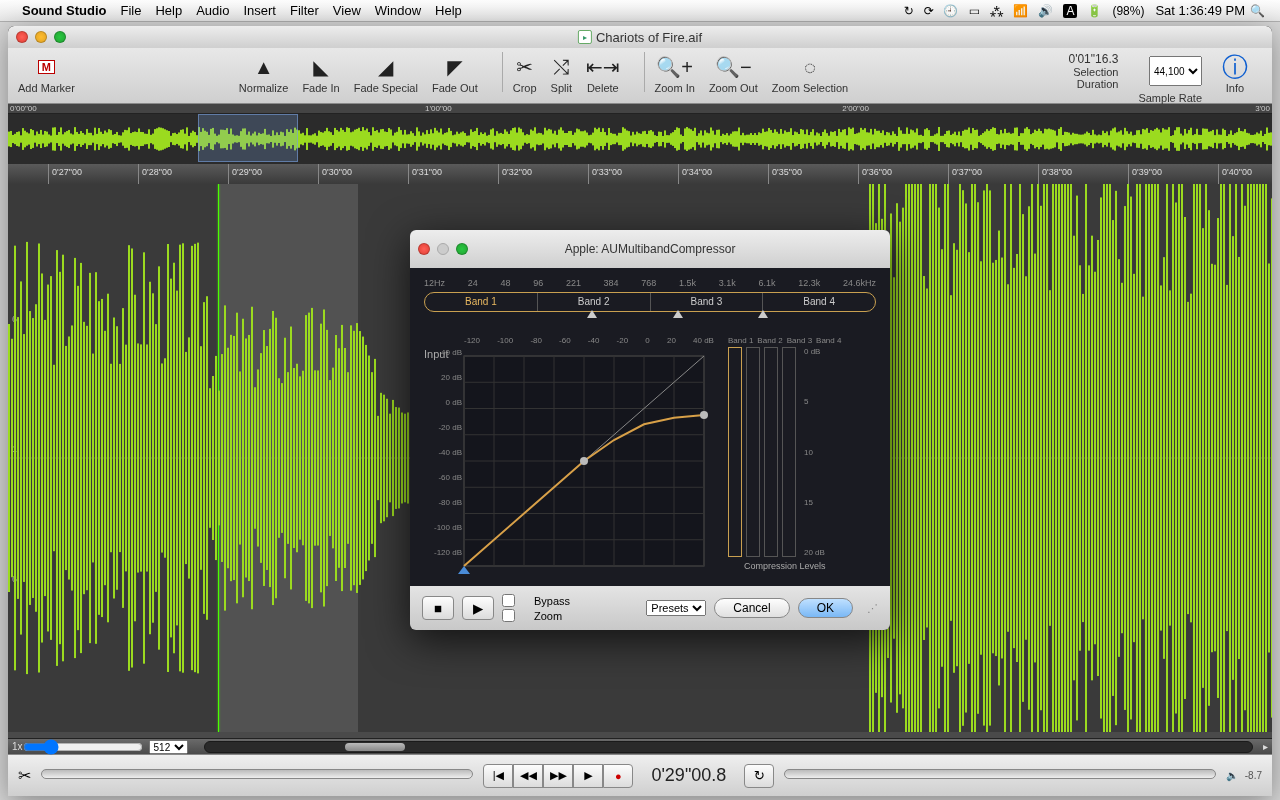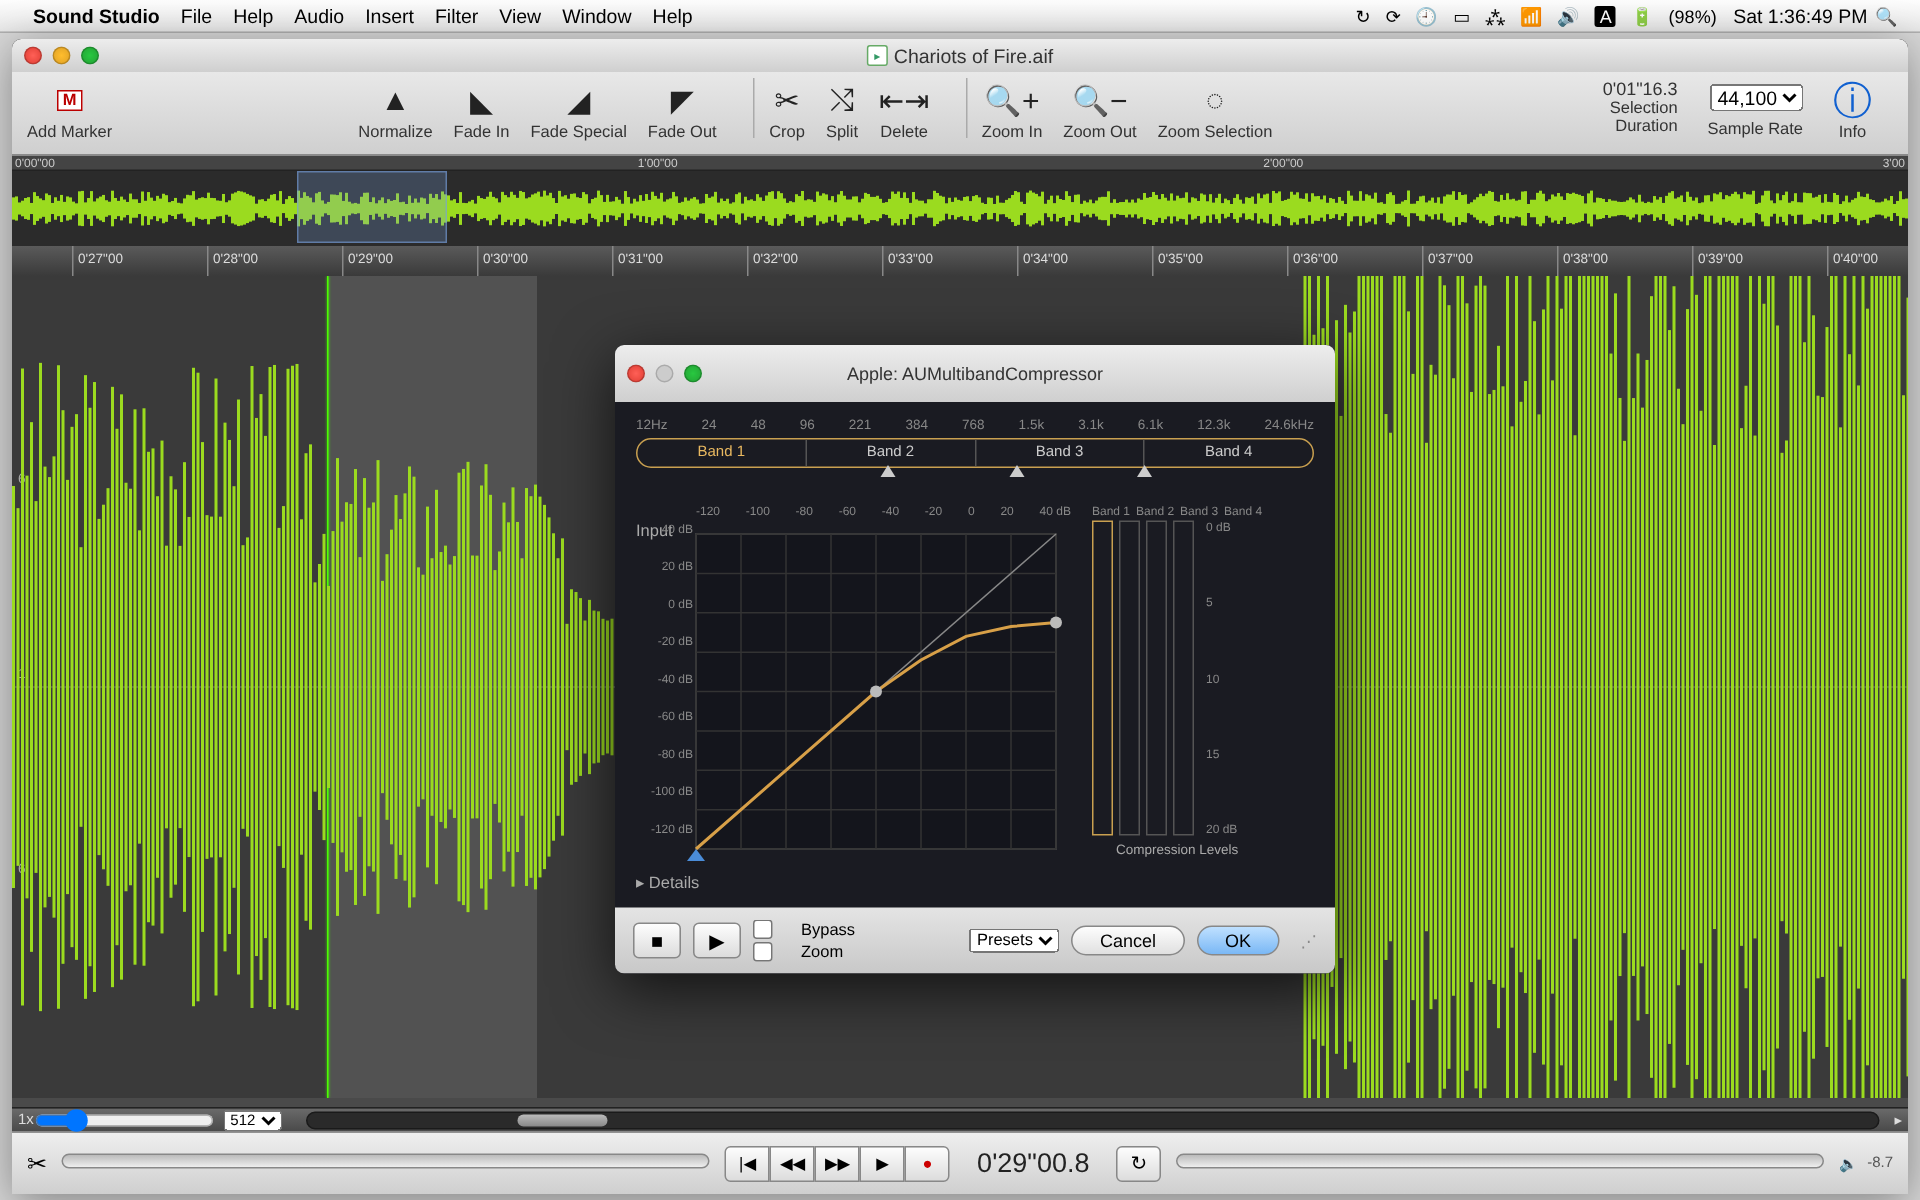--- a/index.html
+++ b/index.html
@@ -23,21 +23,21 @@
 .tf-yellow { background: radial-gradient(#ffbd2e,#e1a325); }
 .tf-green { background: radial-gradient(#28c840,#23a334); }
 .titlebar-title { position: absolute; left: 50%; transform: translateX(-50%); font-size: 13px; color: #333; display: flex; align-items: center; gap: 4px; }
 .toolbar { height: 56px; background: linear-gradient(#e8e8e8,#cfcfcf); display: flex; align-items: flex-start; padding: 4px 10px 0; border-bottom: 1px solid #8a8a8a; }
 .tb-item { display: flex; flex-direction: column; align-items: center; font-size: 11px; color: #333; margin-right: 14px; }
 .tb-icon { height: 30px; display: flex; align-items: center; justify-content: center; font-size: 20px; color: #222; }
 .tb-sep { width: 1px; height: 40px; background: #aaa; margin: 0 10px; }
 .tb-right { margin-left: auto; display: flex; align-items: flex-start; }
 .tb-text { font-size: 11px; color: #333; text-align: right; margin-right: 20px; }
 .tb-text .v { font-size: 12px; }
-.sample-sel { height: 18px; font-size: 13px; margin-top: 4px; }
+.sample-sel { height: 30px; font-size: 10px; margin-top: 4px; }
 
 
 .overview { height: 60px; background: #2b2b2b; position: relative; border-bottom: 1px solid #1a1a1a; }
 .ovr-ruler { height: 10px; background: #444; border-bottom: 1px solid #222; position: relative; color: #ccc; font-size: 8px; }
 .ovr-ruler span { position: absolute; top: 0; }
 .ovr-wave { position: absolute; top: 10px; left: 0; right: 0; bottom: 0; }
 .ovr-sel { position: absolute; top: 10px; background: rgba(120,160,220,.25); border: 1px solid rgba(120,160,220,.6); height: 48px; }
 
 
 .ruler { height: 20px; background: linear-gradient(#5a5a5a,#3a3a3a); position: relative; color: #ddd; font-size: 9px; overflow: hidden; }
@@ -1464,21 +1464,20 @@
               <span>5</span>
               <span>10</span>
               <span>15</span>
               <span>20 dB</span>
             </div>
         </div>
         <div class="meters-caption">Compression Levels</div>
       </div>
     </div>
 
-    <div class="details-row">▸ <span>Details</span></div>
   </div>
   <div class="dlg-footer">
     <button class="sq">■</button>
     <button class="sq">▶</button>
     <div style="display:flex;flex-direction:column;gap:2px;">
       <label>
           <input type="checkbox" style="">
           <span>Bypass</span>
         </label>
       <label>

